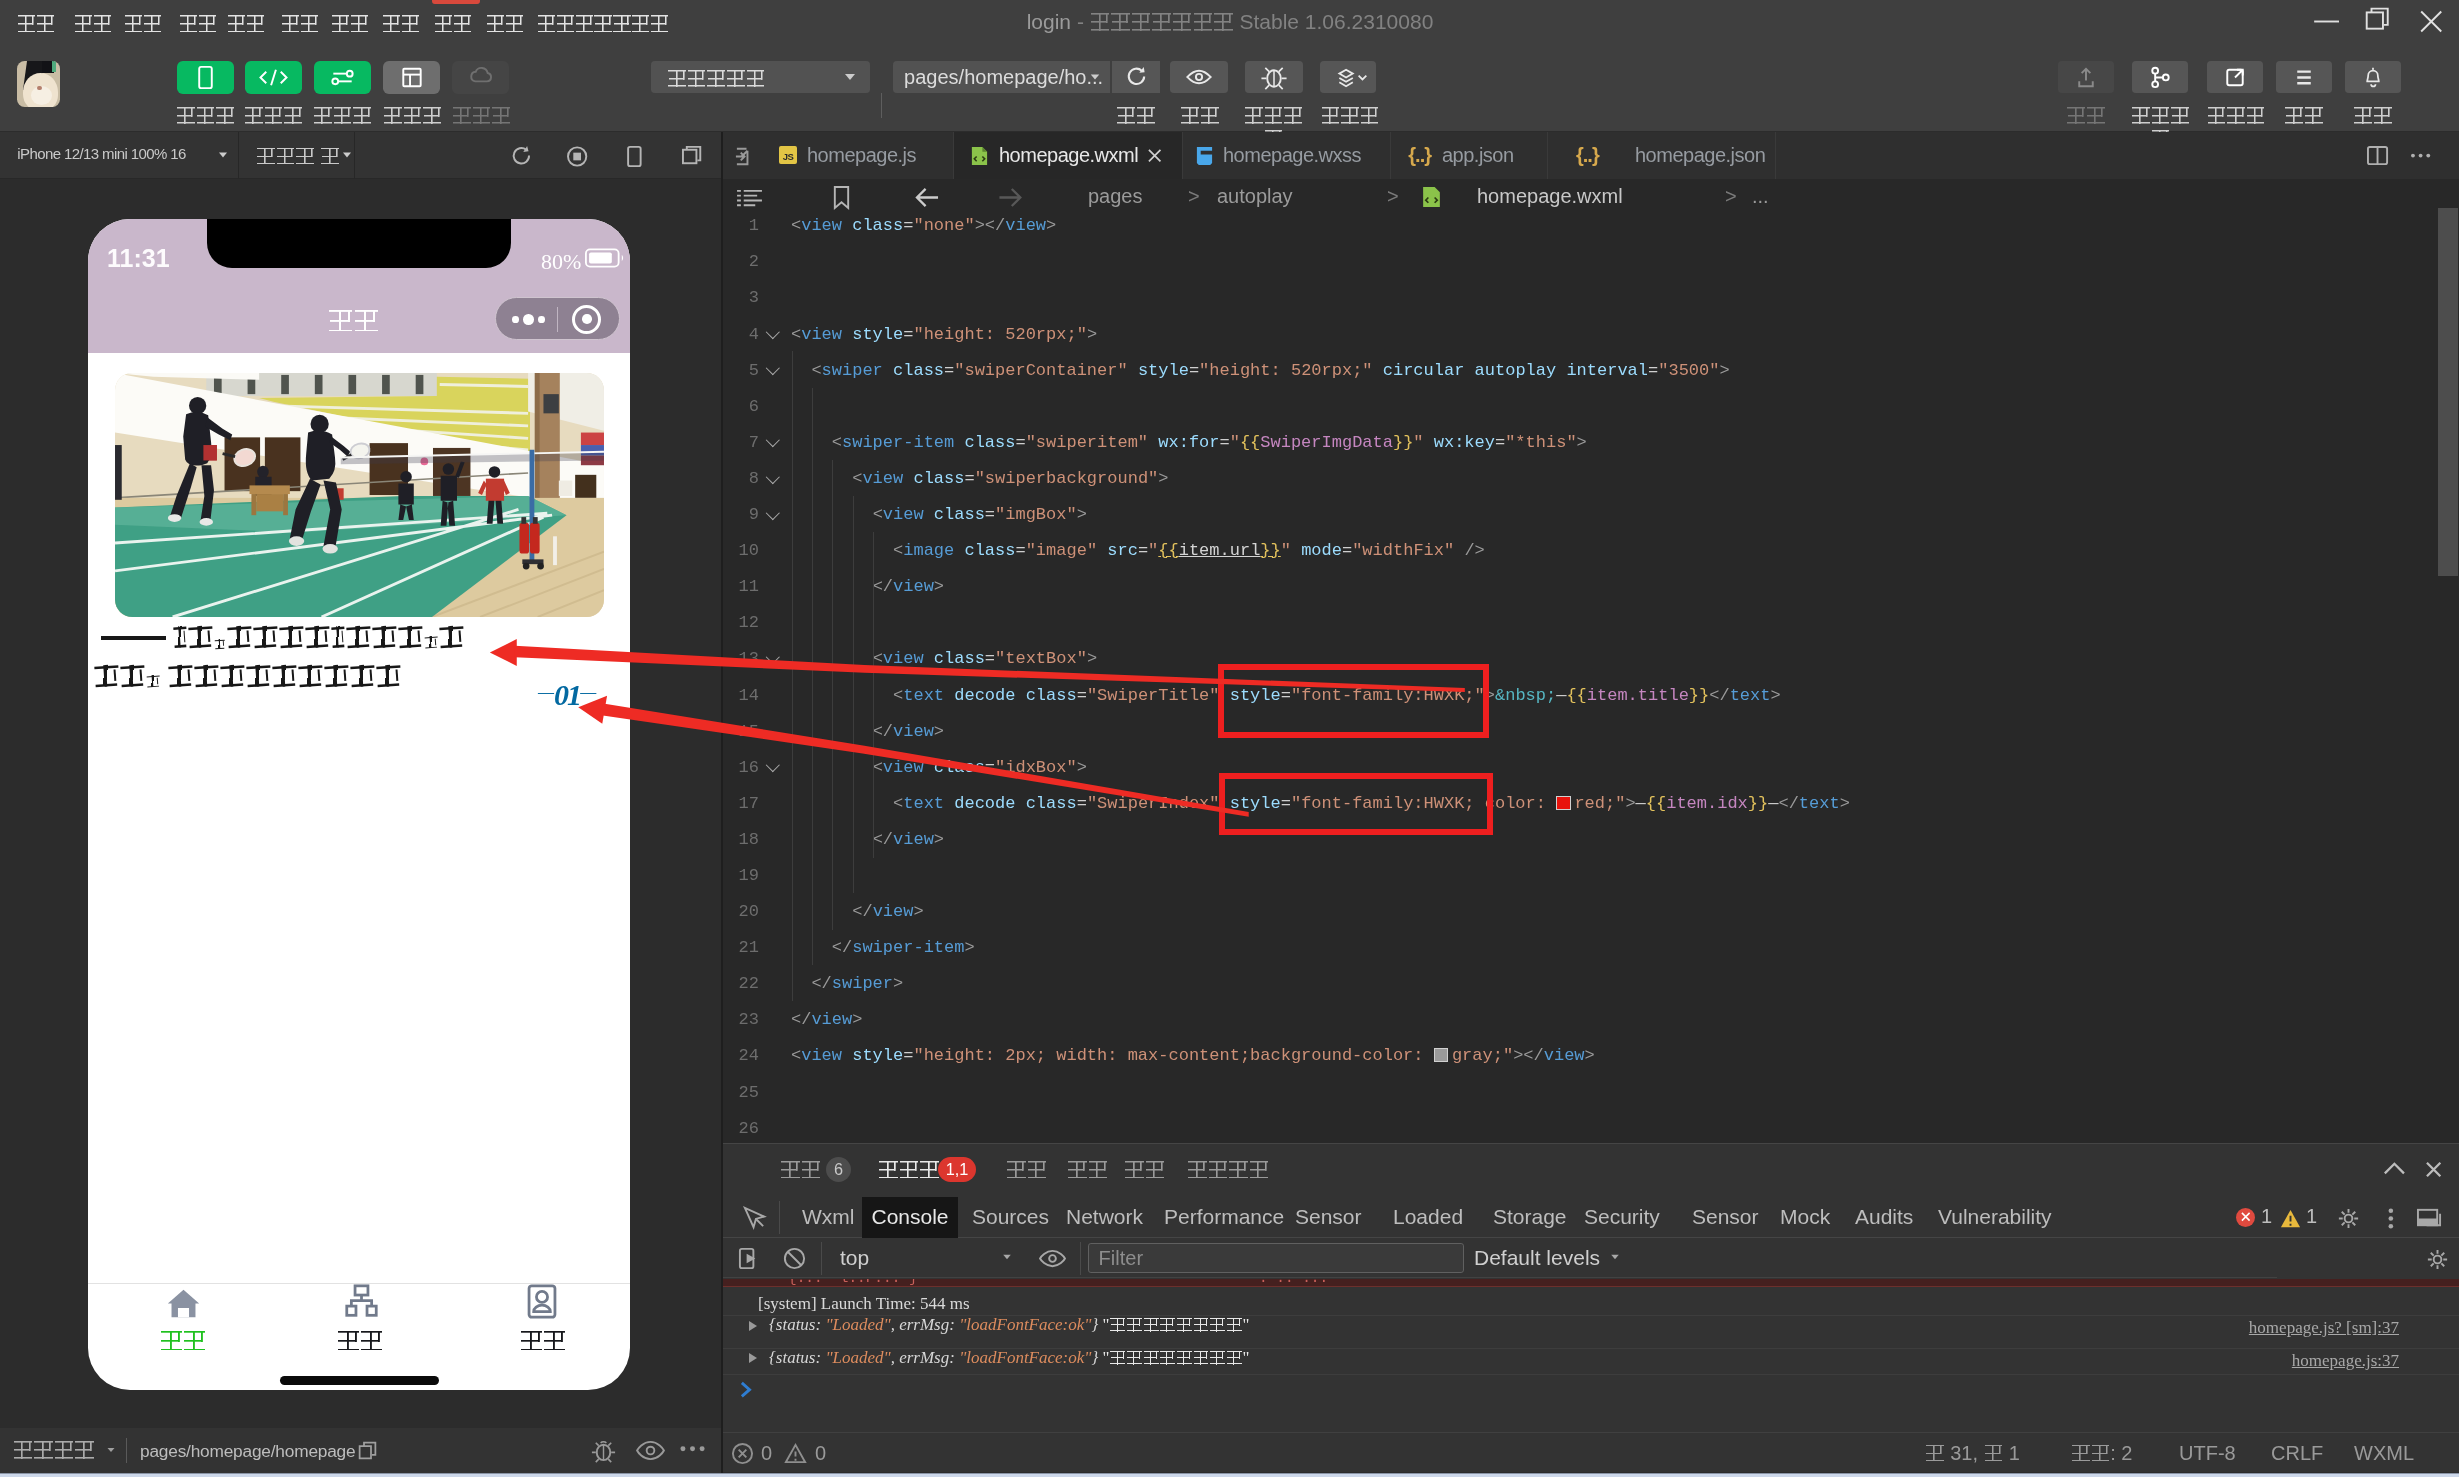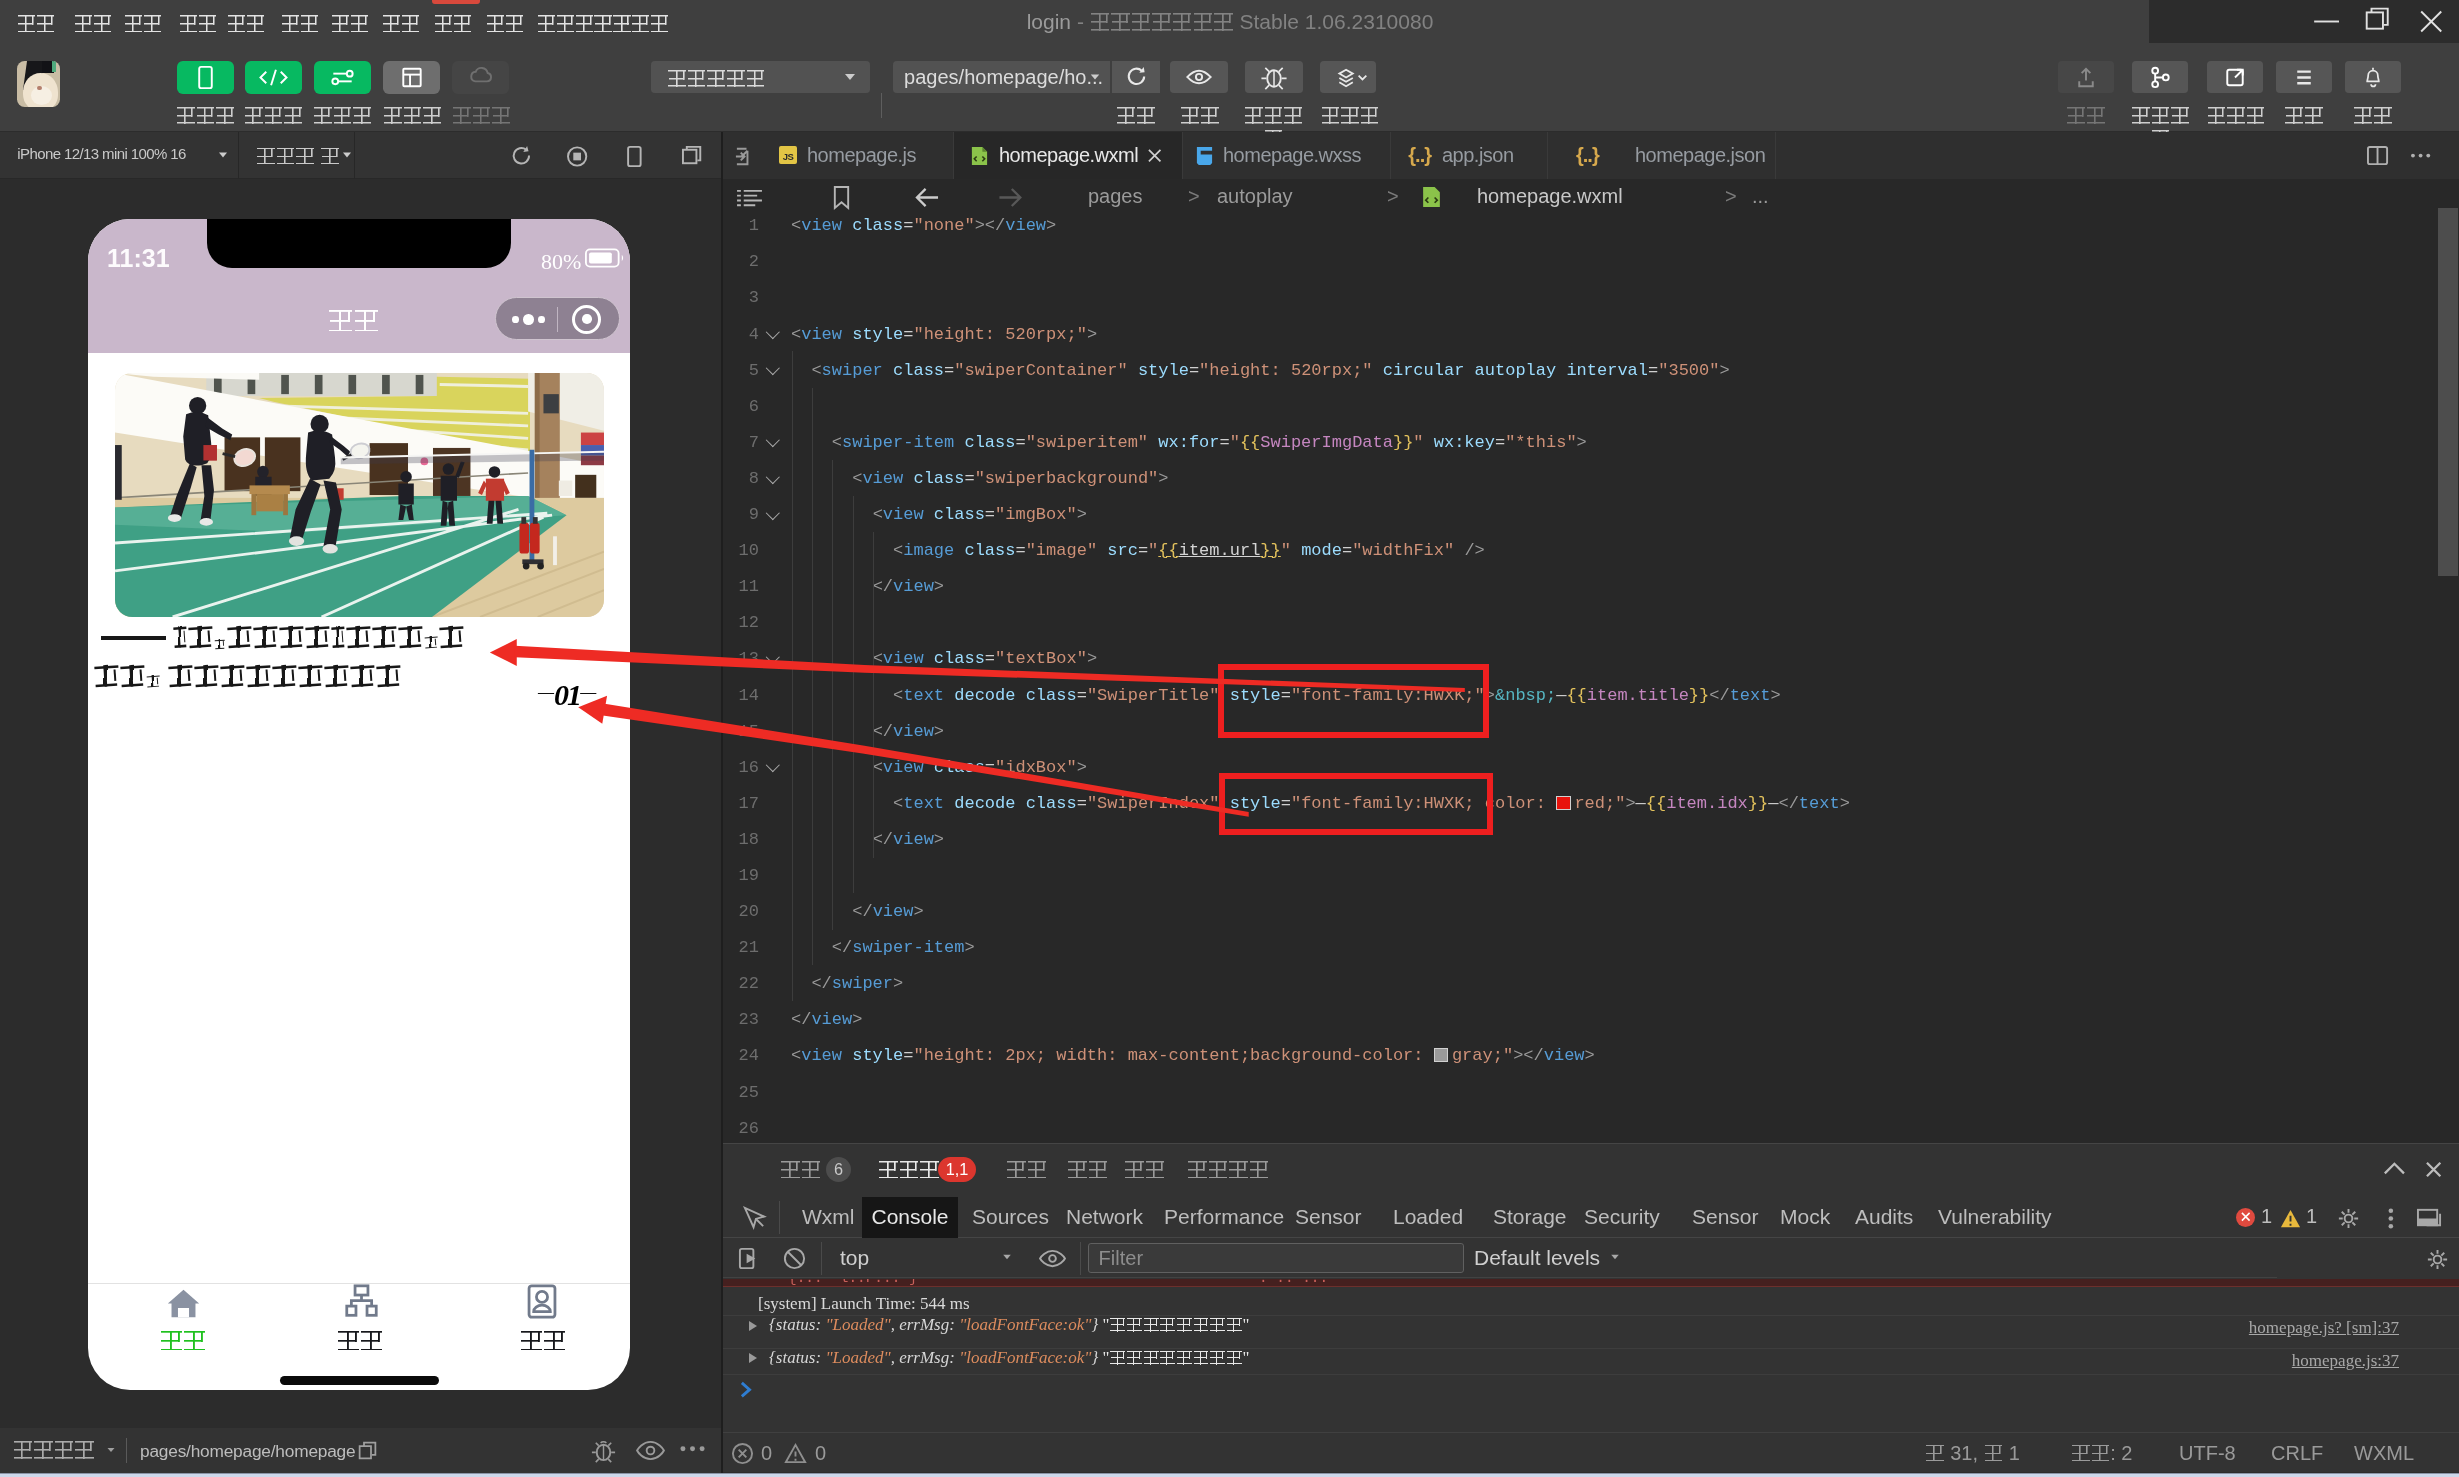--- a/index.html
+++ b/index.html
@@ -10,21 +10,21 @@
 background-image:linear-gradient(currentColor,currentColor),linear-gradient(currentColor,currentColor),linear-gradient(currentColor,currentColor),linear-gradient(currentColor,currentColor),linear-gradient(currentColor,currentColor);
 background-repeat:no-repeat;
 background-size:100% 9%,86% 9%,100% 9%,9% 100%,9% 58%;
 background-position:0 0,10% 52%,0 100%,46% 0,90% 0}
 .hw{display:inline-block;width:.92em;height:.88em;margin:0 .04em;vertical-align:-10%;transform:rotate(-4deg);
 background-image:linear-gradient(100deg,transparent 42%,currentColor 42% 55%,transparent 55%),linear-gradient(currentColor,currentColor),linear-gradient(currentColor,currentColor),linear-gradient(currentColor,currentColor),linear-gradient(currentColor,currentColor);
 background-repeat:no-repeat;
 background-size:90% 90%,100% 11%,90% 11%,11% 94%,9% 50%;
 background-position:10% 0,0 6%,6% 92%,40% 0,86% 40%}
 
-#menubar{left:0;top:0;width:2149px;height:43px;background:#3f3f3f}
+#menubar{left:0;top:0;width:2459px;height:43px;background:#3f3f3f}
 #menubar .mi{position:absolute;top:11.5px;font-size:21px;color:#e3e3e3}
 #menubar .mi .h{width:.82em;margin:0 .04em}
 #redbadge{left:432px;top:0;width:48px;height:3.8px;background:#d8493c;border-radius:0 0 2.9px 2.9px}
 #title{left:961px;top:9.6px;width:538px;text-align:center;font-size:21px;color:#9b9b9b}
 #title span{color:#828282}
 #toolbar{left:0;top:43px;width:2459px;height:88px;background:#3f3f3f}
 #simbar{left:0;top:132px;width:721px;height:47px;background:#333333;border-bottom:1px solid #282828;color:#c9c9c9;font-size:20px}
 #simarea{left:0;top:180px;width:721px;height:1248px;background:#2c2c2c}
 .tbtn{position:absolute;top:18px;width:57px;height:33px;border-radius:5.8px}
 .tlab{position:absolute;top:61px;font-size:20px;color:#cecece;text-align:center}
@@ -288,21 +288,21 @@
       <ellipse cx="224" cy="183" rx="8" ry="5" fill="#e2e2de"></ellipse>
   </svg>
 
   <div class="abs" style="left:12.5px;top:403px;width:384px;color:#171717;font-size:26px">
     <span style="display:inline-block;width:65px;height:3.8px;background:#171717;vertical-align:5.8px;margin-right:7.7px"></span><i class="hw" style="width:.5em"></i><i class="hw"></i><i class="hw" style="width:.4em;height:.4em"></i><i class="hw"></i><i class="hw"></i><i class="hw"></i><i class="hw"></i><i class="hw" style="width:.5em"></i><i class="hw"></i><i class="hw"></i><i class="hw"></i><i class="hw" style="width:.5em;height:.5em"></i><i class="hw"></i>
   </div>
   <div class="abs" style="left:5.8px;top:442px;width:384px;color:#171717;font-size:26px">
     <i class="hw"></i><i class="hw"></i><i class="hw" style="width:.5em;height:.5em"></i>&nbsp;<i class="hw"></i><i class="hw"></i><i class="hw"></i><i class="hw"></i><i class="hw"></i><i class="hw"></i><i class="hw"></i><i class="hw"></i><i class="hw"></i>
   </div>
 
-  <div class="abs" style="left:450px;top:459px;color:#000000;font-style:italic;font-family:'Liberation Serif',serif;white-space:nowrap;font-size:18px"><span style="vertical-align:6.7px">—</span><b style="font-size:30px;letter-spacing:-1.9px">01</b><span style="vertical-align:6.7px">—</span></div>
+  <div class="abs" style="left:450px;top:459px;color:#0369a1;font-style:italic;font-family:'Liberation Serif',serif;white-space:nowrap;font-size:18px"><span style="vertical-align:6.7px">—</span><b style="font-size:30px;letter-spacing:-1.9px">01</b><span style="vertical-align:6.7px">—</span></div>
 
   <div class="abs" style="left:0;top:1064px;width:542px;height:1px;background:#e2e2e2"></div>
   <svg class="abs" style="left:77px;top:1067px" width="37" height="35" viewBox="0 0 40 38">
       <path d="M20 4 L37 19 L33 19 L33 34 L7 34 L7 19 L3 19 Z M14 34 v-10 h12 v10" fill="#8a92a2"></path>
       <path d="M14 34 v-10 h12 v10 z" fill="#fff"></path>
     </svg>
   <div class="abs" style="left:65px;top:1107px;width:60px;text-align:center;color:#20c11f;font-size:24px"><i class="h"></i><i class="h"></i></div>
   <svg class="abs" style="left:256px;top:1064px" width="35" height="37" viewBox="0 0 38 40">
       <g fill="none" stroke="#717a8b" stroke-width="3">
         <rect x="12" y="3" width="14" height="10"></rect>

